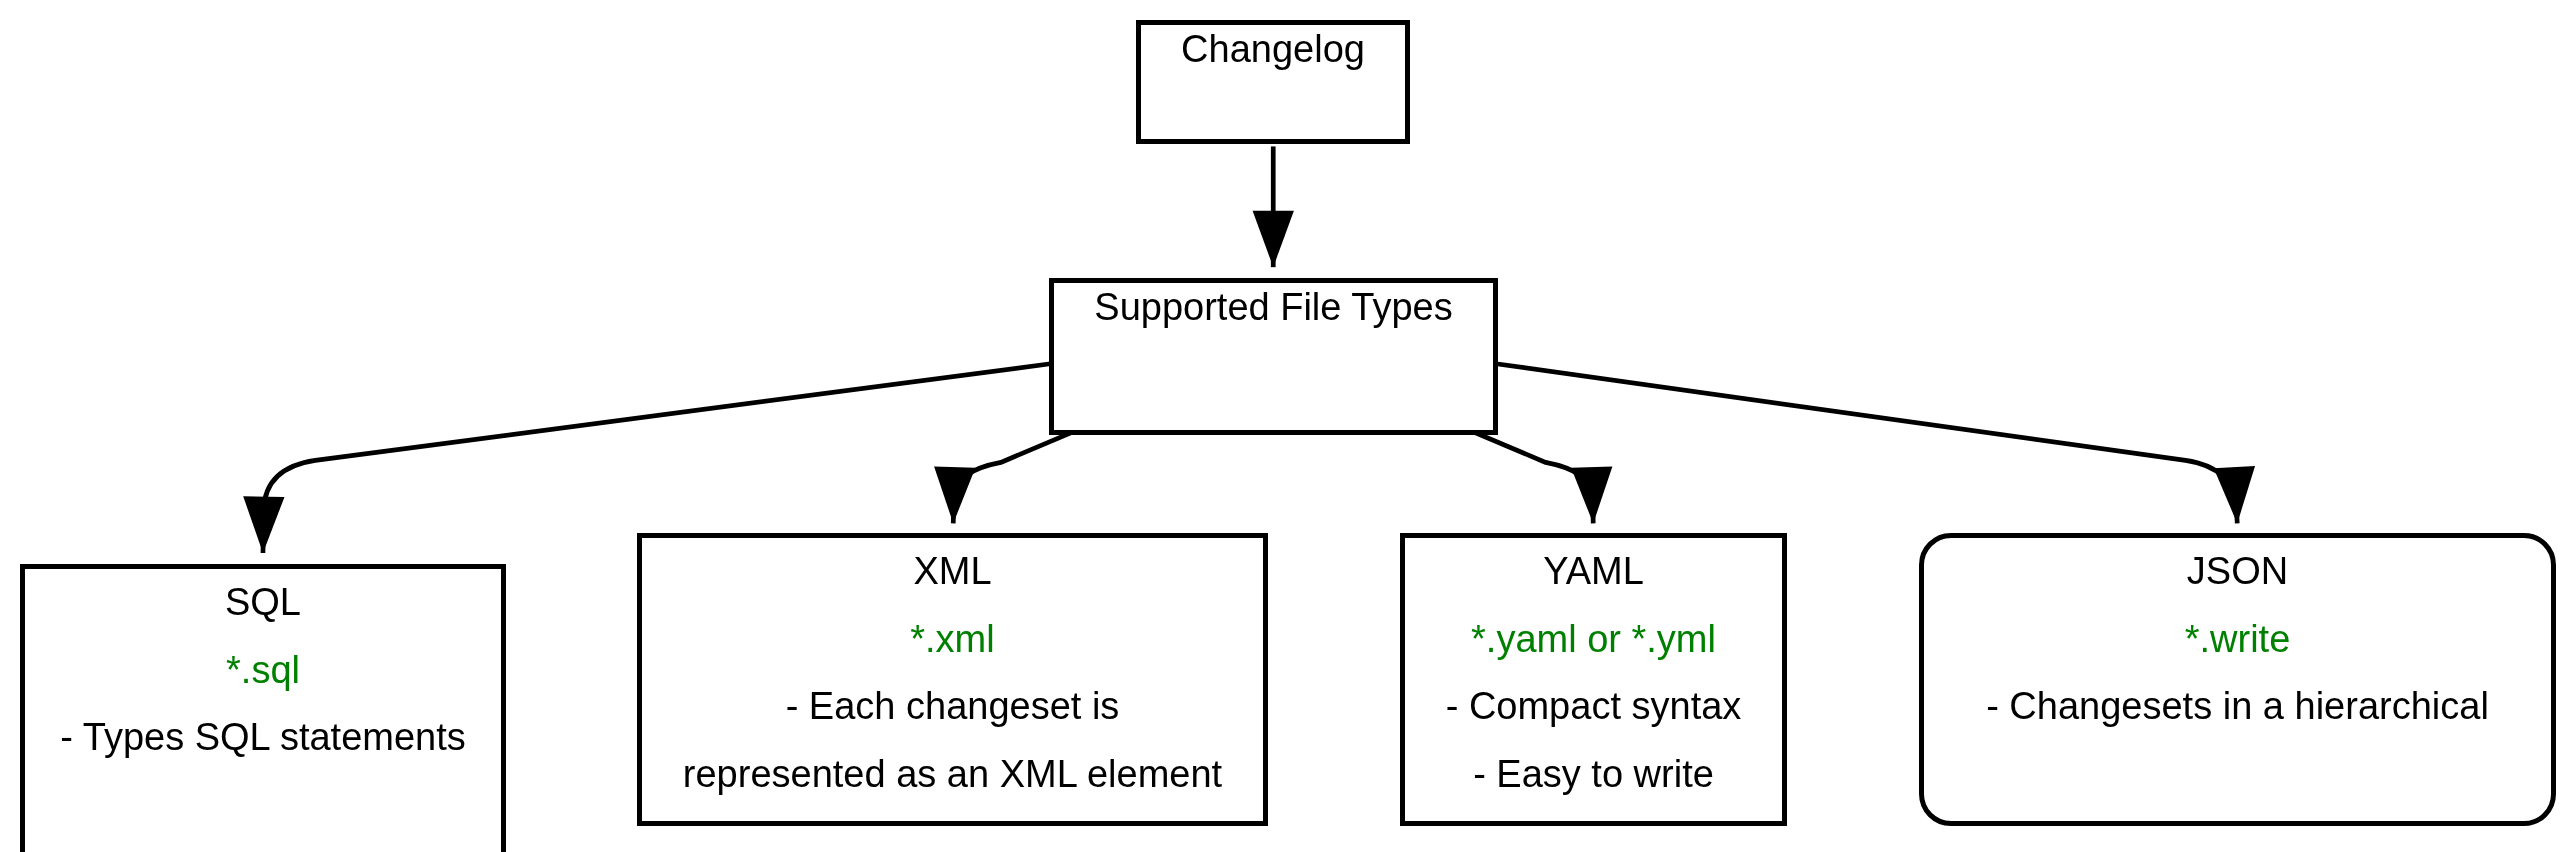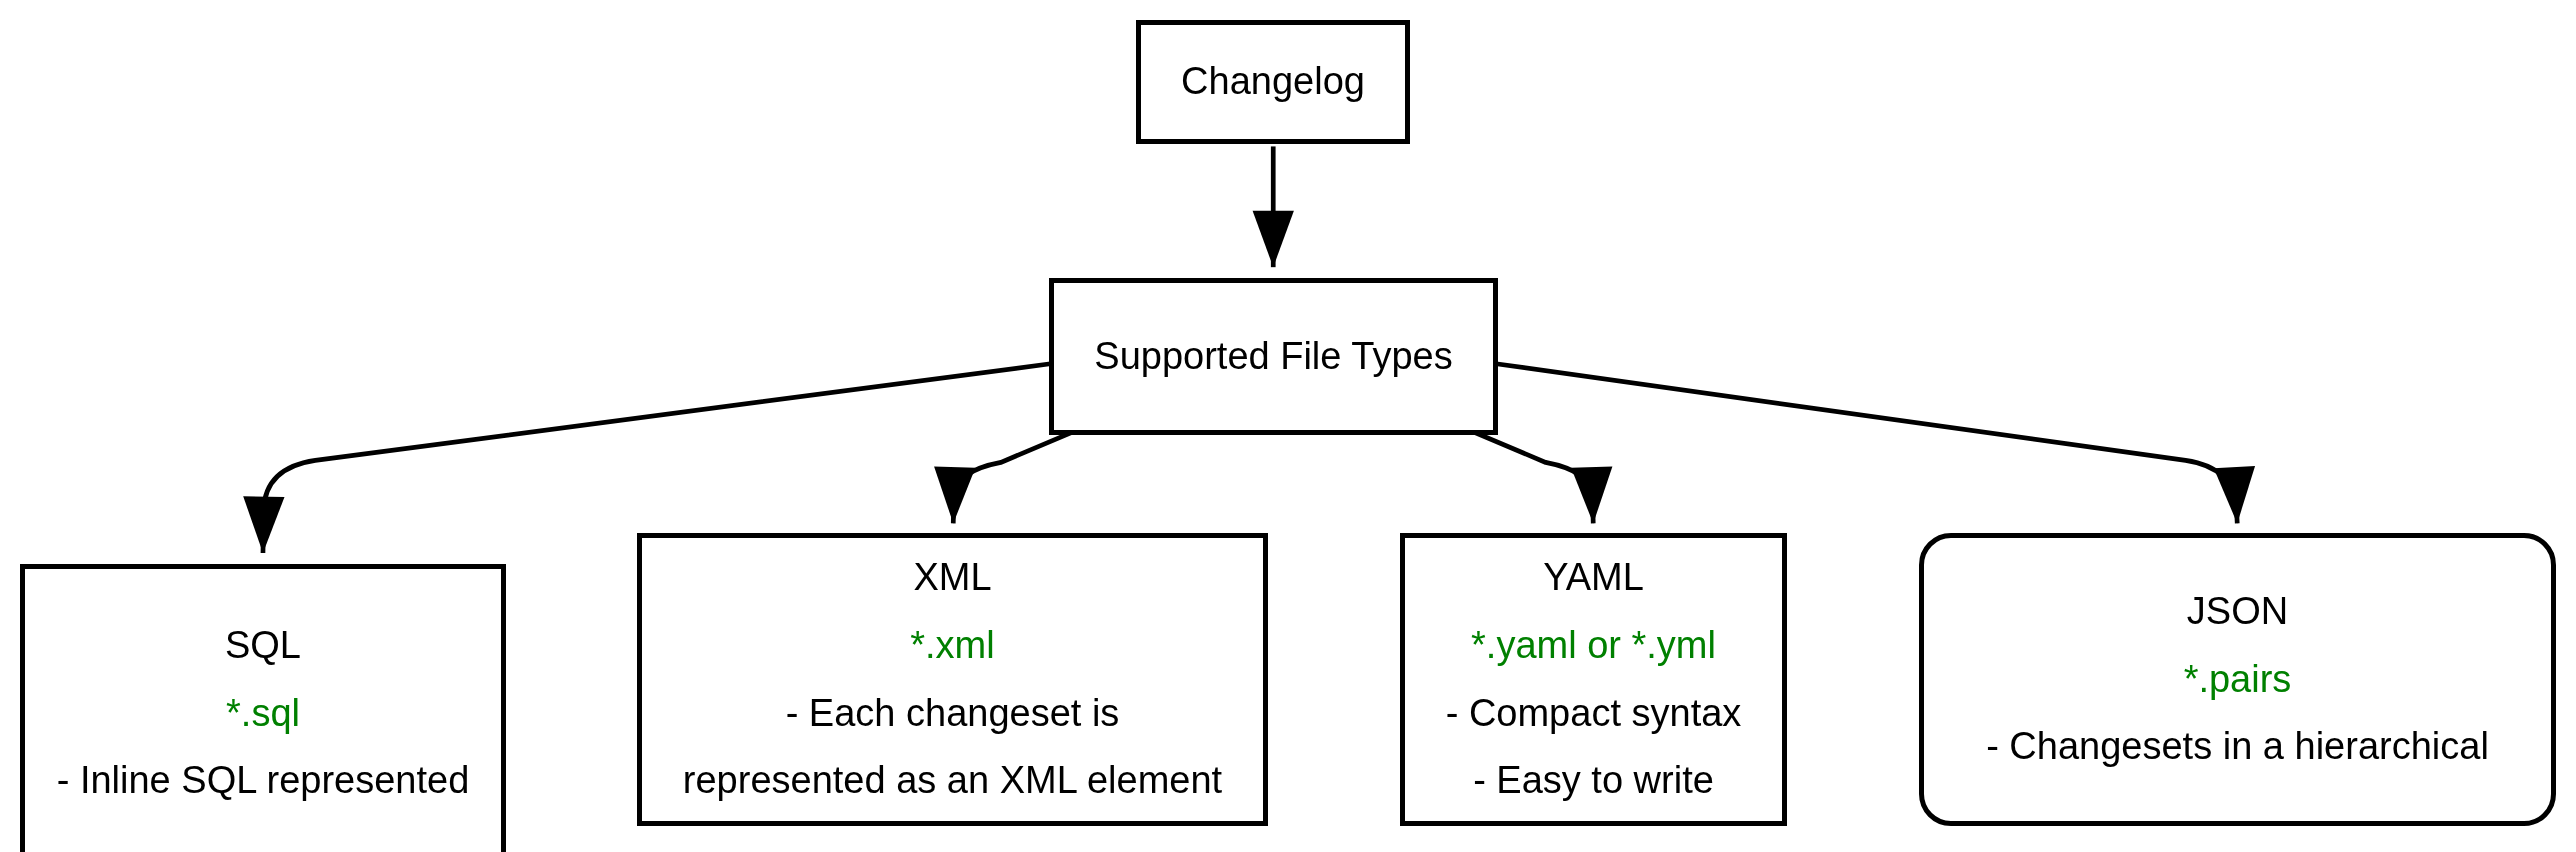--- a/index.html
+++ b/index.html
@@ -38,21 +38,20 @@
     stroke-width: 7px;
   }
   .node {
     position: absolute;
     z-index: 2;
     background: var(--node-fill);
     border: 5.4px solid var(--node-border);
     display: flex;
     flex-direction: column;
     align-items: center;
-    justify-content: center;
     text-align: center;
     font-size: 38px;
     line-height: 1.3;
   }
   .node .label { white-space: nowrap; }
   .type-node .line {
     white-space: nowrap;
     line-height: 1.78;
   }
   .type-node .ext { color: var(--extension-text); }
@@ -79,37 +78,37 @@
     <span class="label">Changelog</span>
   </div>
 
   <div class="node hub-node" style="left:1049px; top:278px; width:449px; height:157px;">
     <span class="label">Supported File Types</span>
   </div>
 
   <div class="node type-node" style="left:20px; top:564px; width:486px; height:299px;">
     <div class="line title">SQL</div>
     <div class="line ext">*.sql</div>
-    <div class="line desc">- Inline SQL represented</div>
+    <div class="line desc">- Types SQL statements</div>
   </div>
 
   <div class="node type-node" style="left:637px; top:533px; width:631px; height:293px;">
     <div class="line title">XML</div>
     <div class="line ext">*.xml</div>
     <div class="line desc">- Each changeset is</div>
     <div class="line desc">represented as an XML element</div>
   </div>
 
   <div class="node type-node" style="left:1400px; top:533px; width:387px; height:293px;">
     <div class="line title">YAML</div>
     <div class="line ext">*.yaml or *.yml</div>
     <div class="line desc">- Compact syntax</div>
     <div class="line desc">- Easy to write</div>
   </div>
 
   <div class="node type-node" style="left:1919px; top:533px; width:637px; height:293px;border-radius:32px;">
     <div class="line title">JSON</div>
-    <div class="line ext">*.pairs</div>
+    <div class="line ext">*.write</div>
     <div class="line desc">- Changesets in a hierarchical</div>
   </div>
 
 </div>
 
 
 </body></html>

